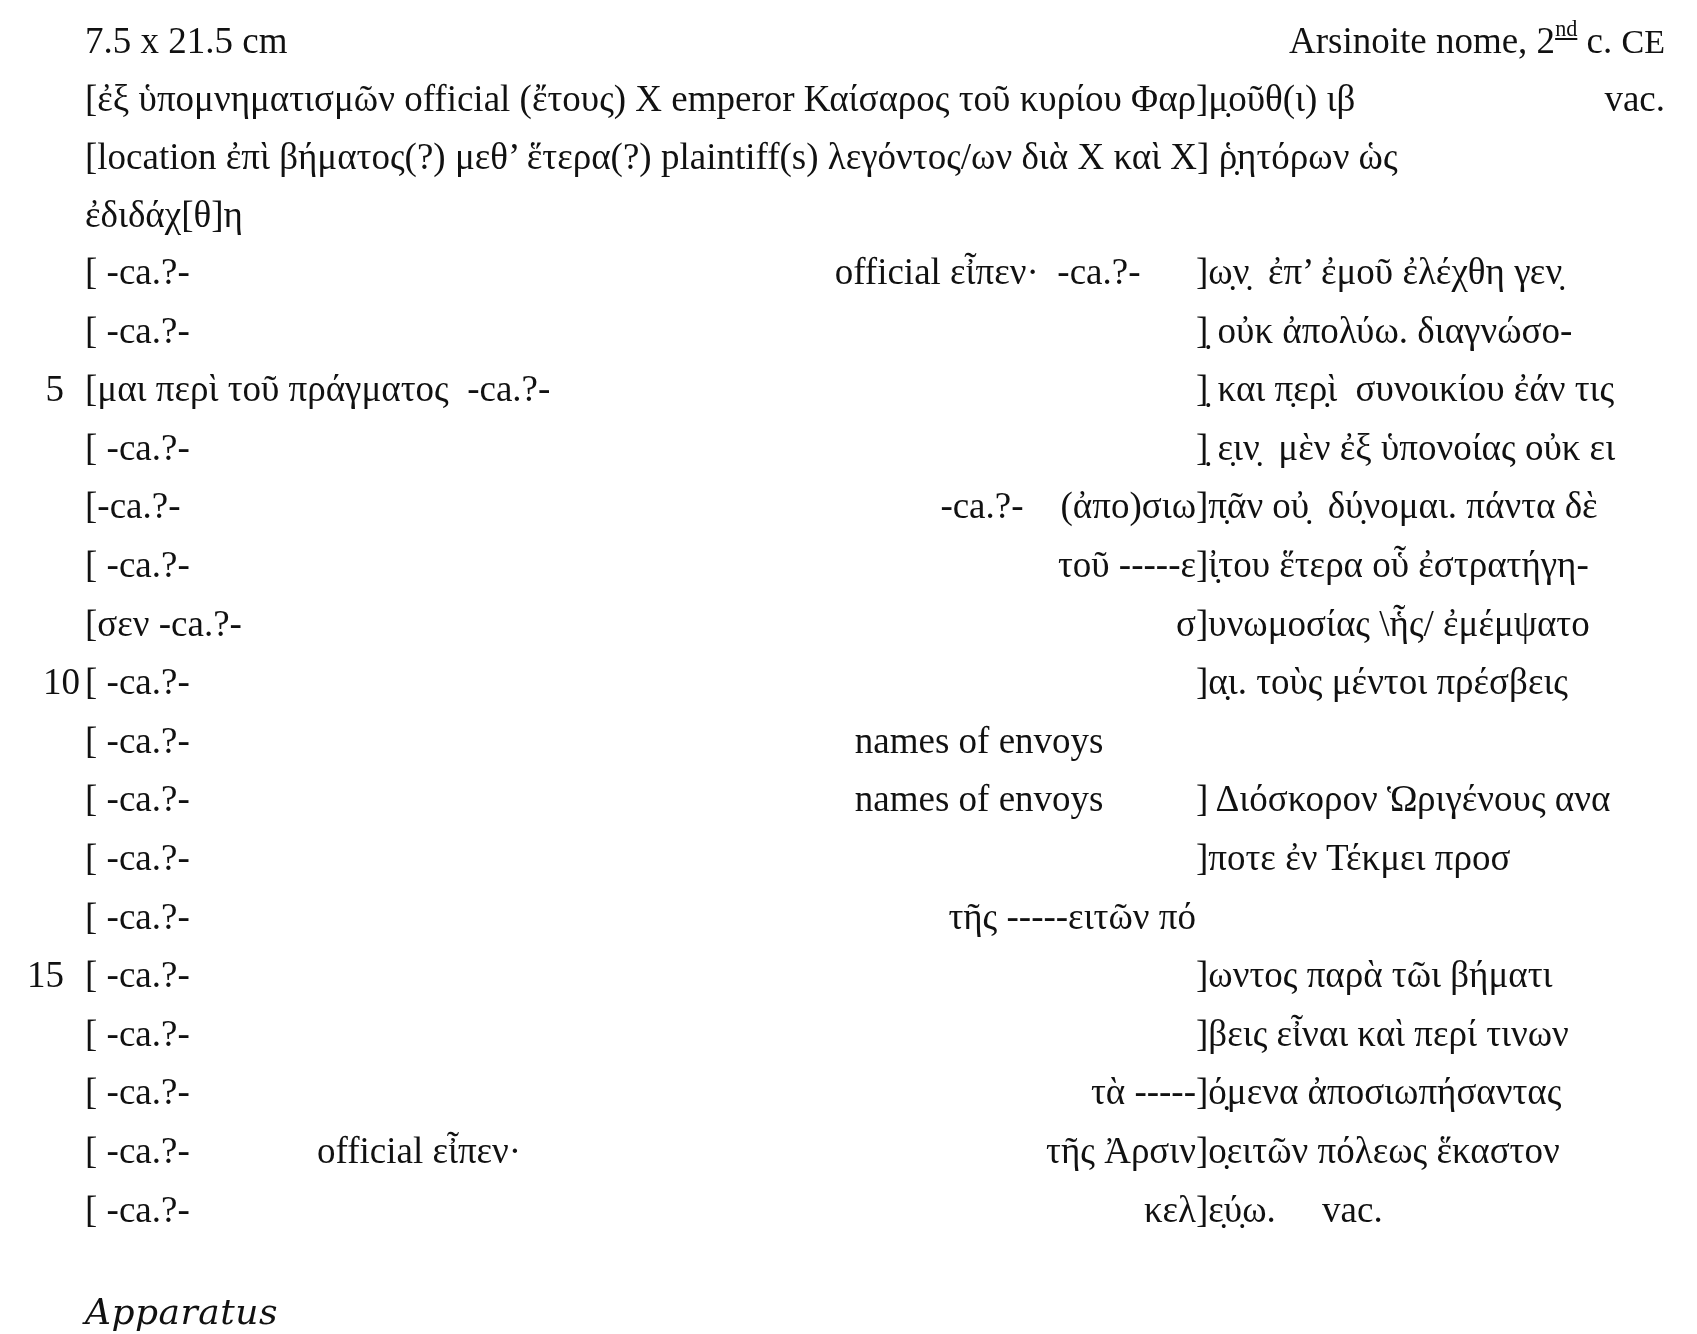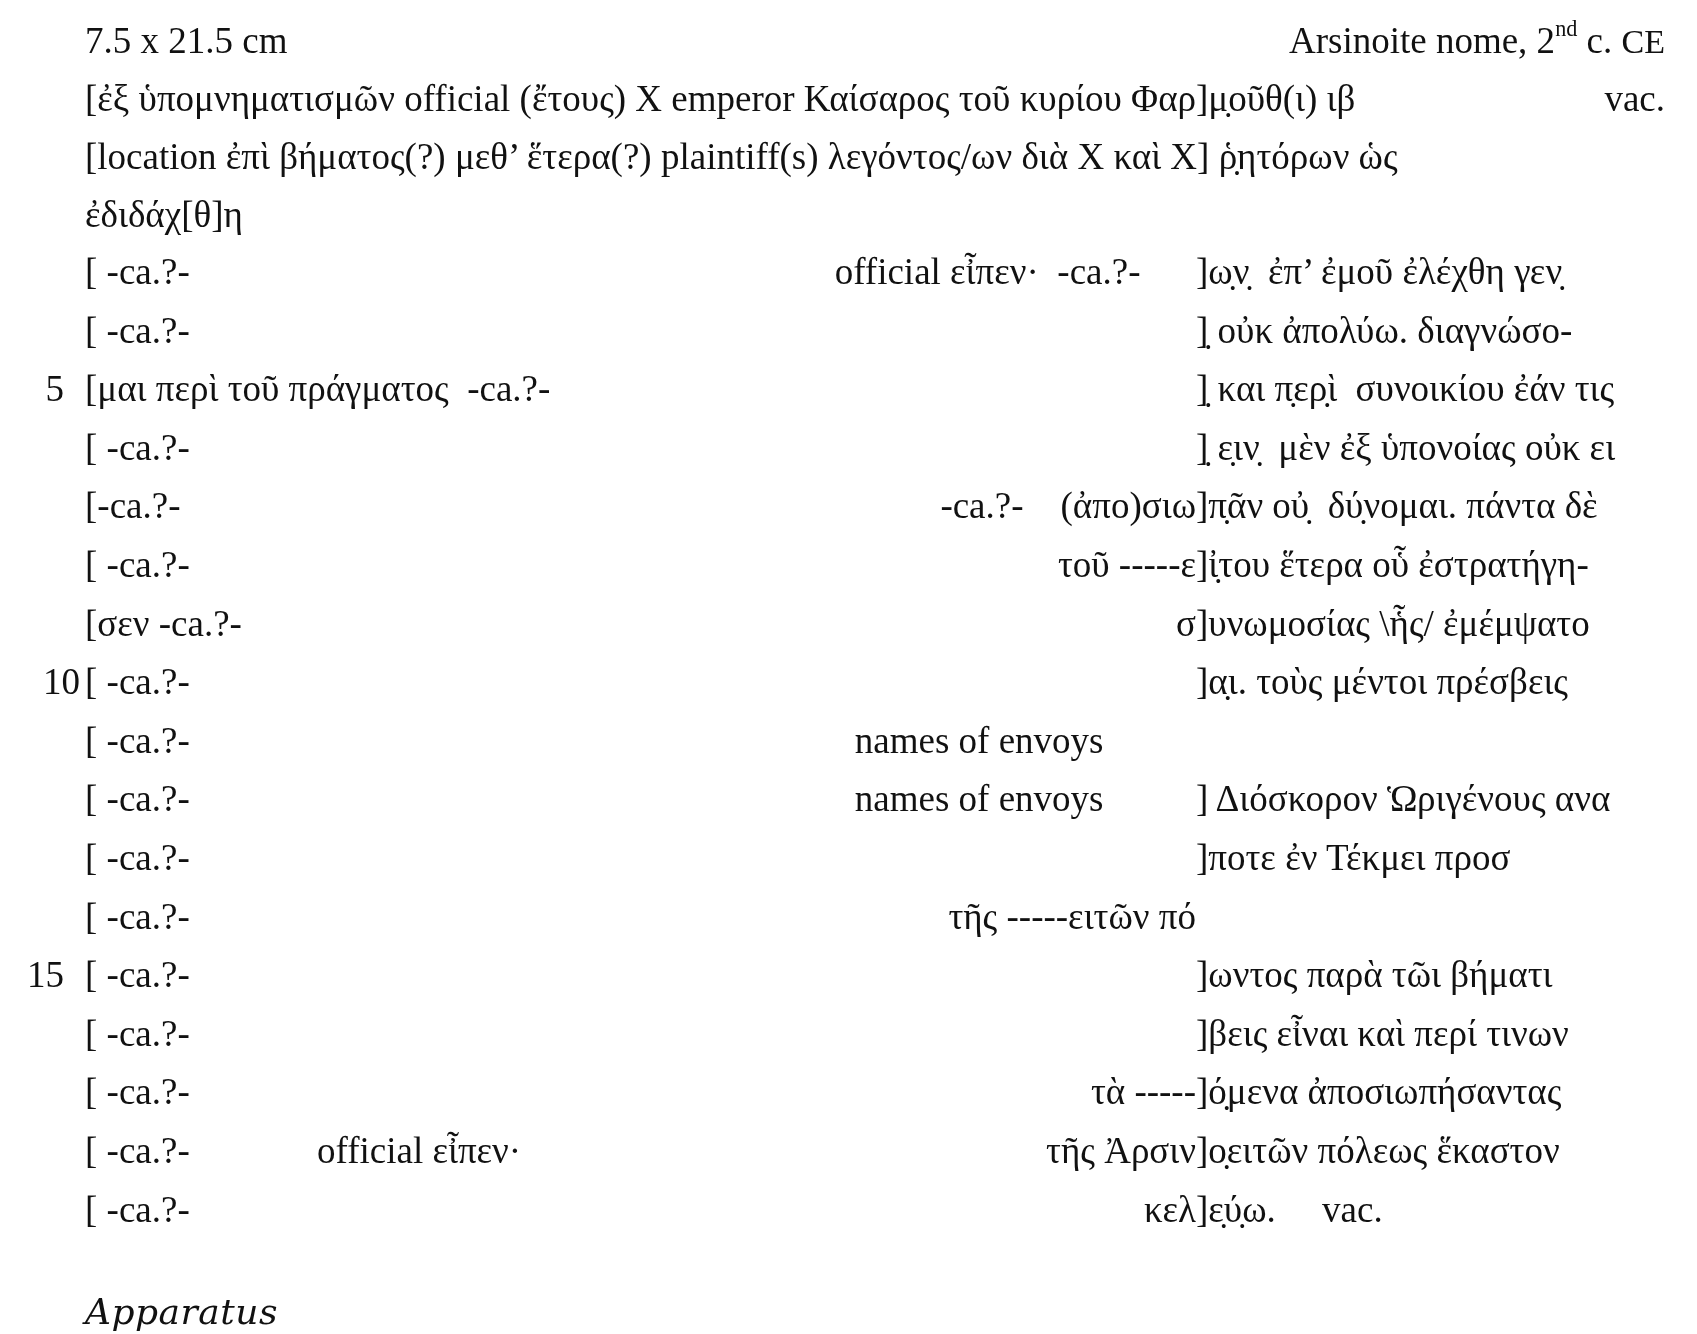--- a/index.html
+++ b/index.html
@@ -25,21 +25,21 @@
     line-height: 44px;
     white-space: pre;
   }
   .seg { position: absolute; top: 0; white-space: pre; }
   .lnum { position: absolute; right: 1633px; top: 0; text-align: right; }
   .left { left: 85px; }
   .mid-r { right: 501px; text-align: right; }   
   .right { left: 1196px; }
   .hdr-right { right: 32px; text-align: right; }
   .sc { font-variant: small-caps; font-size: 0.92em; }
-  sup { font-size: 0.6em; line-height: 0; vertical-align: 0.75em; }
+  sup { font-size: 0.6em; line-height: 0; vertical-align: 0.75em; text-decoration: underline; }
   .apparatus {
     position: absolute;
     left: 85px;
     top: 1290px;
     font-family: "DejaVu Serif", serif;
     font-style: italic;
     font-size: 36px;
     line-height: 44px;
     letter-spacing: 0.5px;
   }

